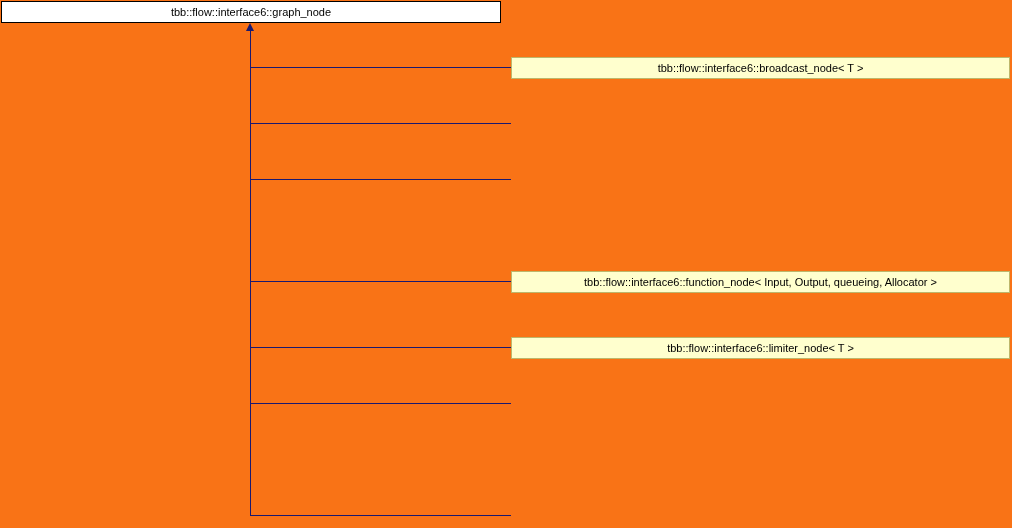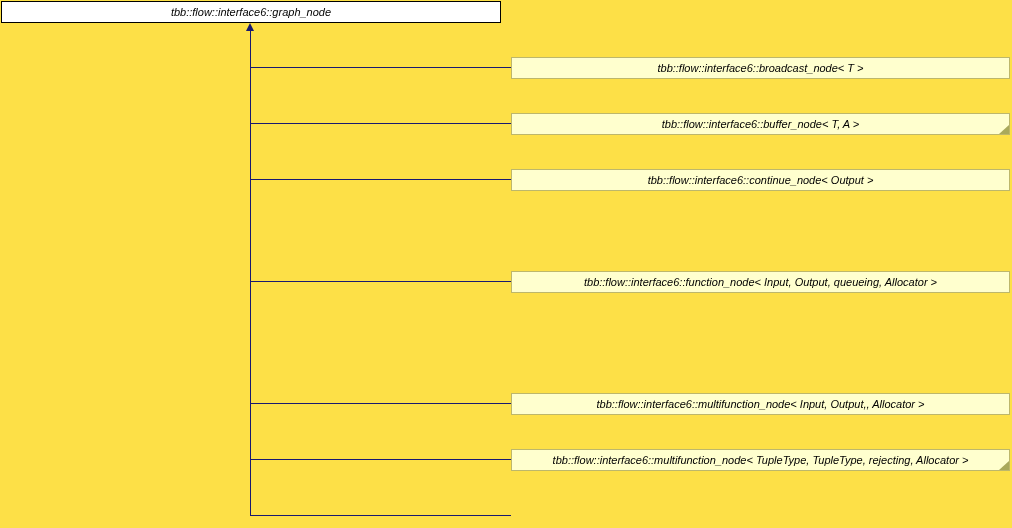--- a/index.html
+++ b/index.html
@@ -10,26 +10,25 @@
     --base-fill: #FFFFFF;
     --base-border: #000000;
     --text-color: #000000;
   }
   * { margin: 0; padding: 0; box-sizing: content-box; }
   html, body { background: #ffffff; }
   .canvas {
     position: relative;
     width: 1012px;
     height: 528px;
-    background: #fde047;
+    background: #f97316;
     overflow: hidden;
     font-family: "Liberation Sans", "DejaVu Sans", sans-serif;
     font-size: 11px;
     color: var(--text-color);
-    font-style: italic;
   }
   .node {
     position: absolute;
     height: 20px;
     line-height: 20px;
     text-align: center;
     white-space: nowrap;
     overflow: hidden;
   }
   .base-node {
@@ -93,57 +92,45 @@
   <div class="row" style="top:57px">
     <div class="hline"></div>
     <div class="node derived-node">
       <span>tbb::flow::interface6::broadcast_node&lt; T &gt;</span>
       
     </div>
   </div>
 
   <div class="row" style="top:113px">
     <div class="hline"></div>
-    <div class="node derived-node">
-      <span>tbb::flow::interface6::buffer_node&lt; T, A &gt;</span>
-      <span class="fold"></span>
-    </div>
   </div>
 
   <div class="row" style="top:169px">
     <div class="hline"></div>
-    <div class="node derived-node">
-      <span>tbb::flow::interface6::continue_node&lt; Output &gt;</span>
-      
-    </div>
   </div>
 
 
   <div class="row" style="top:271px">
     <div class="hline"></div>
     <div class="node derived-node">
       <span>tbb::flow::interface6::function_node&lt; Input, Output, queueing, Allocator &gt;</span>
       
     </div>
   </div>
 
-
-  <div class="row" style="top:393px">
+  <div class="row" style="top:337px">
     <div class="hline"></div>
     <div class="node derived-node">
-      <span>tbb::flow::interface6::multifunction_node&lt; Input, Output,, Allocator &gt;</span>
+      <span>tbb::flow::interface6::limiter_node&lt; T &gt;</span>
       
     </div>
   </div>
 
-  <div class="row" style="top:449px">
+  <div class="row" style="top:393px">
     <div class="hline"></div>
-    <div class="node derived-node">
-      <span>tbb::flow::interface6::multifunction_node&lt; TupleType, TupleType, rejecting, Allocator &gt;</span>
-      <span class="fold"></span>
-    </div>
   </div>
+
 
   <div class="row" style="top:505px">
     <div class="hline"></div>
   </div>
 
 </div>
 
 </body></html>

